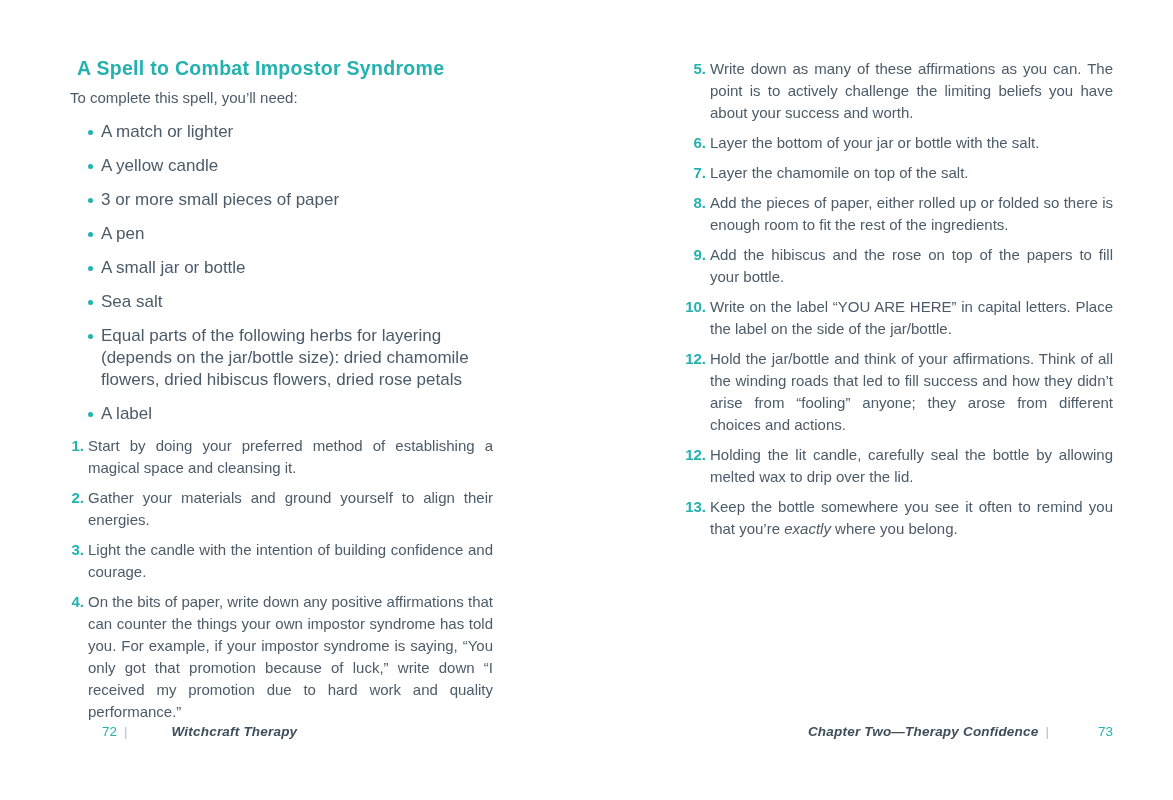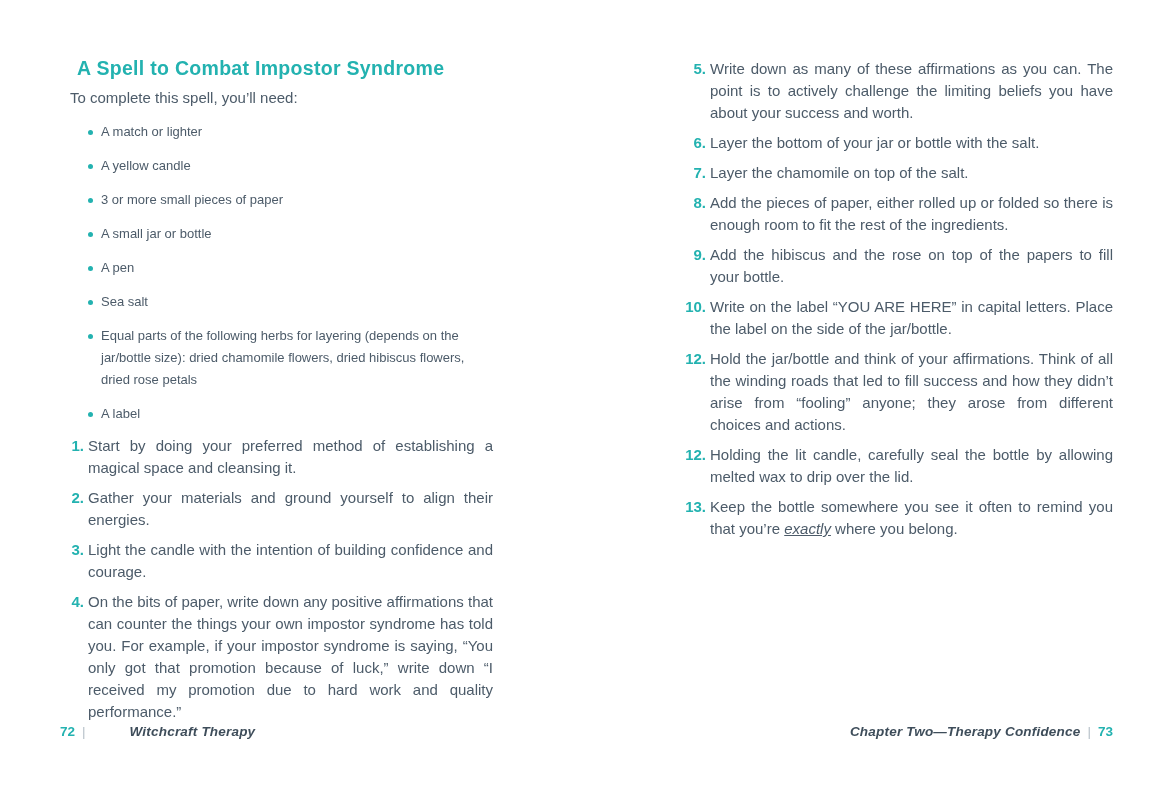--- a/index.html
+++ b/index.html
@@ -34,21 +34,21 @@
   .intro{
     margin:7px 0 0 8px;
     font-size:15px;
     line-height:22px;
   }
 
   ul.ingredients{list-style:none;margin-top:7px;}
   .ingredient{
     display:flex;
     margin-left:26px;
-    font-size:13px;
+    font-size:17px;
     line-height:22px;
     margin-top:12px;
   }
   .dot{
     flex:0 0 auto;
     width:5px;height:5px;
     border-radius:50%;
     background:var(--accent);
     margin:9px 8px 0 0;
   }
@@ -64,34 +64,35 @@
     font-weight:700;
     color:var(--accent);
     padding-right:4px;
   }
   .page-left .num{width:26px;}
   .page-right .num{width:34px;}
   .step-text{
     flex:1 1 auto;
     text-align:justify;
   }
-  .step-text em{font-style:italic;text-decoration:underline;}
+  .step-text em{font-style:italic;}
 
   .footer{
     position:absolute;
     top:723px;
     font-size:13.5px;
     line-height:18px;
     white-space:nowrap;
   }
   .footer-left{left:60px;}
   .footer-right{right:60px;text-align:right;}
   .pagenum{
     color:var(--accent);
-    font-weight:700;
+    font-weight:400;
+    margin-left:42px;
   }
   .sep{
     color:var(--separator);
     margin:0 7px;
     font-weight:400;
   }
   .booktitle,.chapter{
     color:var(--footer-text);
     font-style:italic;
     font-weight:600;
@@ -118,26 +119,26 @@
     <span class="ing-text">A yellow candle</span>
   </li>
 
   <li class="ingredient">
     <span class="dot"></span>
     <span class="ing-text">3 or more small pieces of paper</span>
   </li>
 
   <li class="ingredient">
     <span class="dot"></span>
+    <span class="ing-text">A pen</span>
+  </li>
+
+  <li class="ingredient">
+    <span class="dot"></span>
     <span class="ing-text">A small jar or bottle</span>
-  </li>
-
-  <li class="ingredient">
-    <span class="dot"></span>
-    <span class="ing-text">A pen</span>
   </li>
 
   <li class="ingredient">
     <span class="dot"></span>
     <span class="ing-text">Sea salt</span>
   </li>
 
   <li class="ingredient">
     <span class="dot"></span>
     <span class="ing-text">Equal parts of the following herbs for layering (depends on the jar/bottle size): dried chamomile flowers, dried hibiscus flowers, dried rose petals</span>

